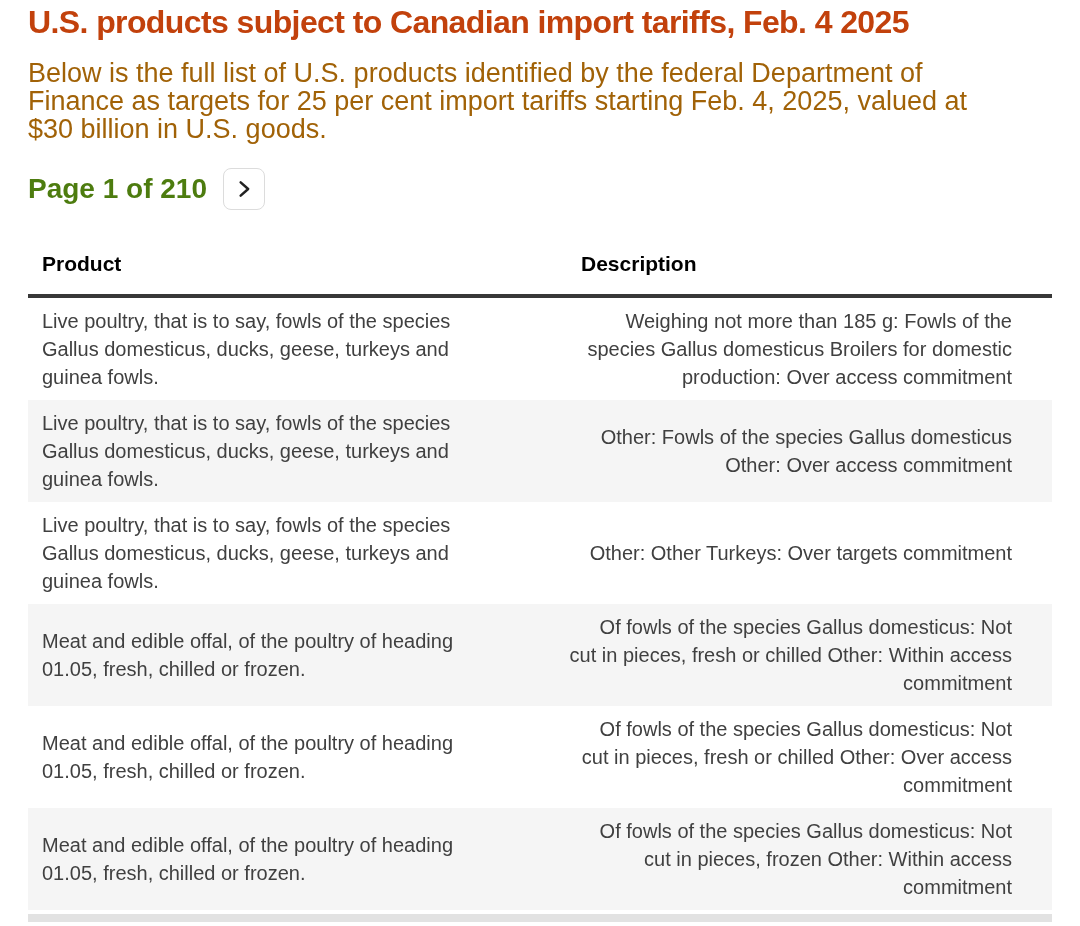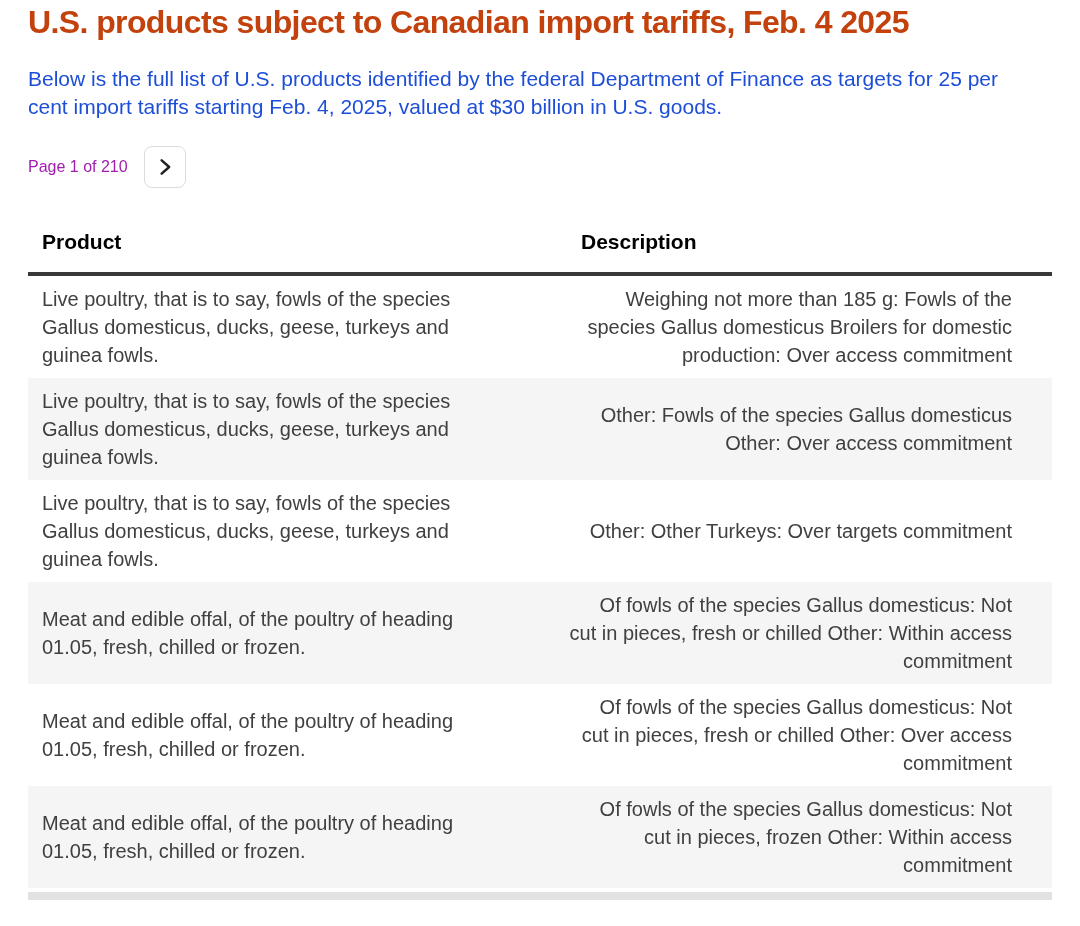--- a/index.html
+++ b/index.html
@@ -13,24 +13,24 @@
   .page { padding: 4px 28px 0 28px; }
 
   .page-title {
     font-size: 32px;
     font-weight: 700;
     letter-spacing: -0.6px;
     color: #c2410c;
     white-space: nowrap;
   }
   .page-subtitle {
-    margin-top: 24px;
-    font-size: 21px;
+    margin-top: 18px;
+    font-size: 27px;
     line-height: 28px;
-    color: #1d4ed8;
+    color: #a16207;
     max-width: 990px;
   }
 
   .toolbar {
     margin-top: 25px;
     display: flex;
     align-items: center;
     justify-content: space-between;
   }
   .search-box {
@@ -54,21 +54,21 @@
     color: #333;
     background: transparent;
   }
   .search-box input::placeholder { color: #8e8e8e; opacity: 1; }
 
   .pager {
     display: flex;
     align-items: center;
     gap: 16px;
   }
-  .pager-label { font-size: 16px; color: #a21caf; }
+  .pager-label { font-size: 28px; color: #4d7c0f; font-weight: bold; }
   .next-btn {
     width: 42px; height: 42px;
     background: #fff;
     border: 1px solid #dcdcdc;
     border-radius: 8px;
     display: flex;
     align-items: center;
     justify-content: center;
     cursor: pointer;
   }

